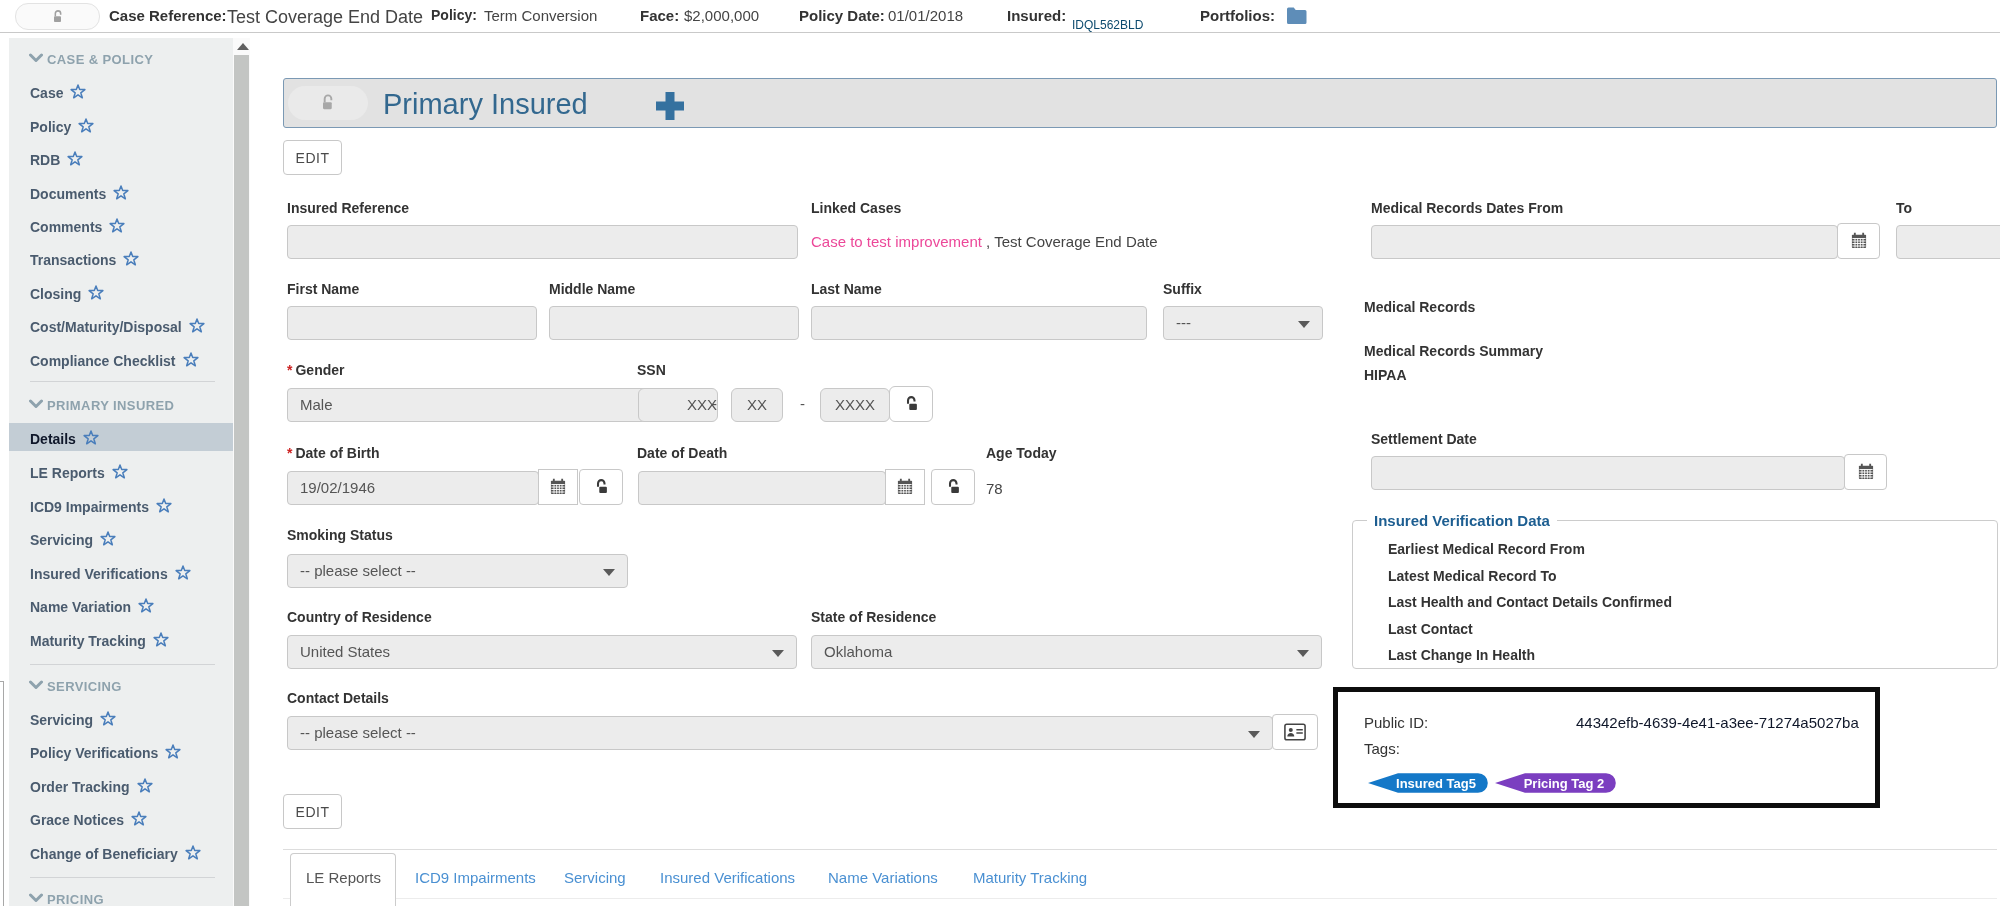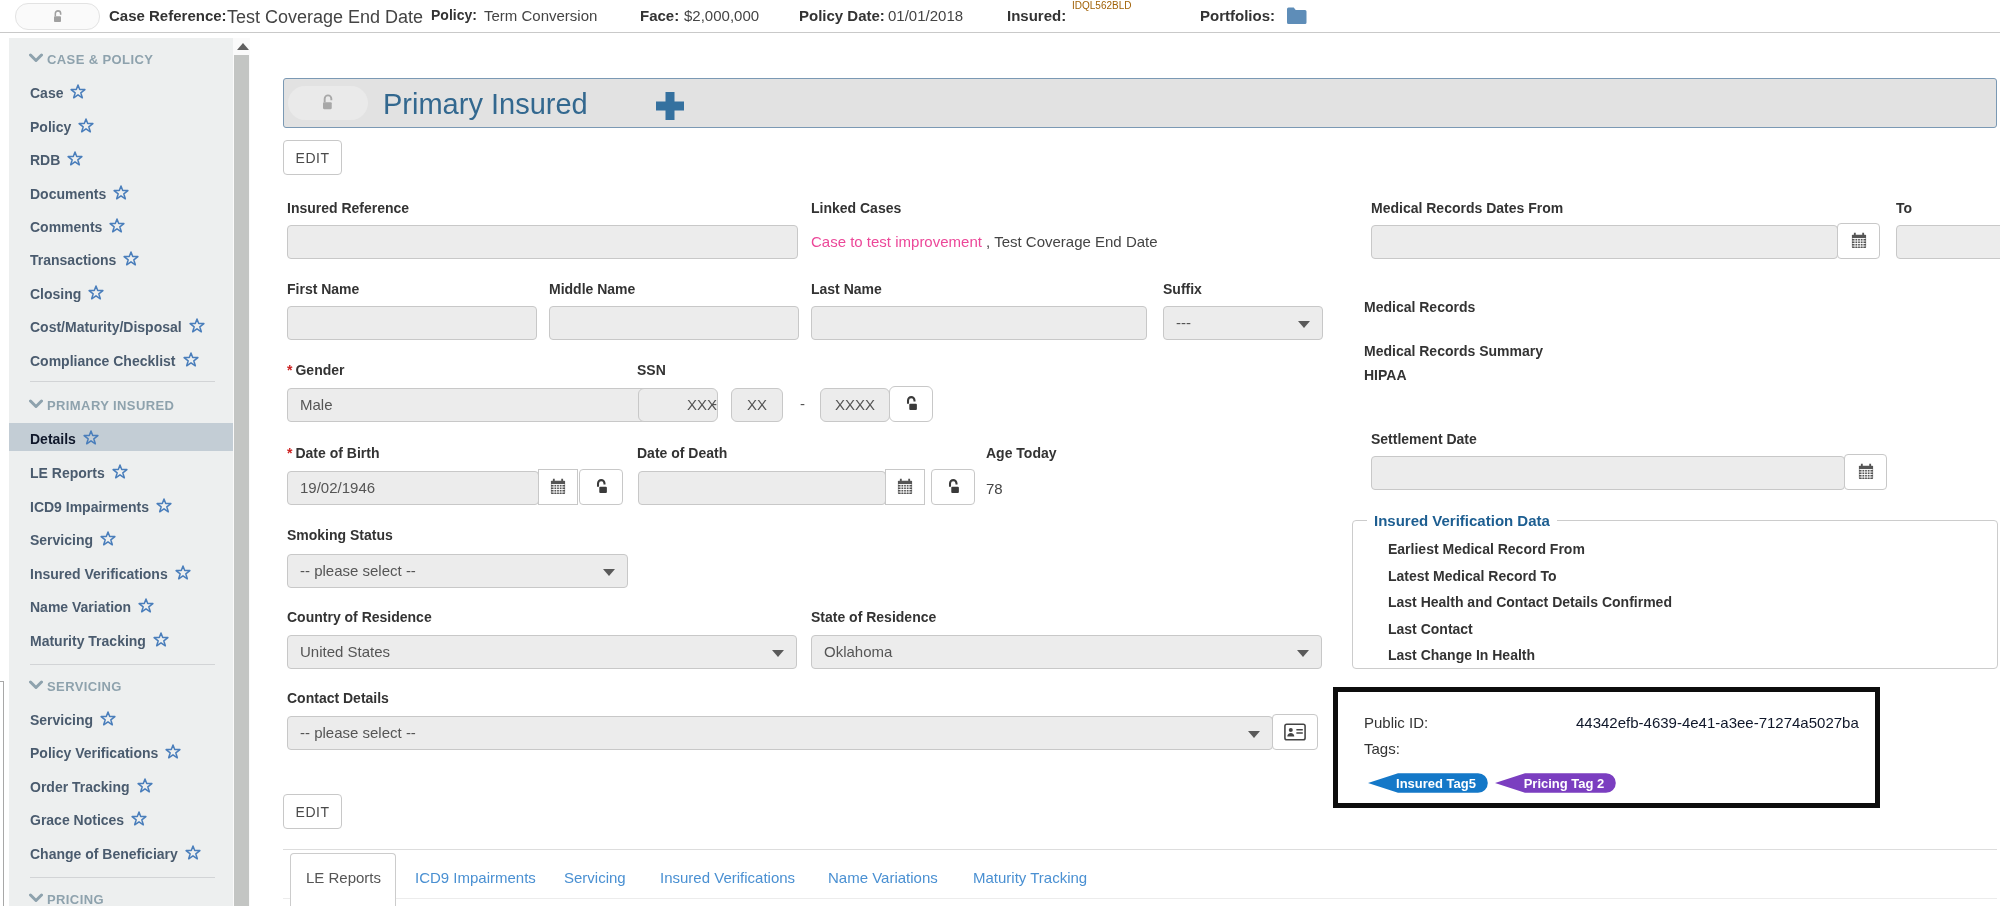--- a/index.html
+++ b/index.html
@@ -34,21 +34,21 @@
 </div>
 <div class="ab" style="top:7px;left:109px;font-size:15px;font-weight:bold">Case Reference:</div>
 <div class="ab" style="top:7px;left:227px;font-size:18px;color:#444">Test Coverage End Date</div>
 <div class="ab" style="top:7px;left:431px;font-size:14px;font-weight:bold">Policy:</div>
 <div class="ab" style="top:7px;left:484px;font-size:15px;color:#444">Term Conversion</div>
 <div class="ab" style="top:7px;left:640px;font-size:15px;font-weight:bold">Face:</div>
 <div class="ab" style="top:7px;left:684px;font-size:15px;color:#444">$2,000,000</div>
 <div class="ab" style="top:7px;left:799px;font-size:15px;font-weight:bold">Policy Date:</div>
 <div class="ab" style="top:7px;left:888px;font-size:15px;color:#444">01/01/2018</div>
 <div class="ab" style="top:7px;left:1007px;font-size:15px;font-weight:bold">Insured:</div>
-<div class="ab" style="top:0;left:1072px;font-size:10px;color:#a16207">IDQL562BLD</div>
+<div class="ab" style="top:18px;left:1072px;font-size:12px;color:#0c4a6e">IDQL562BLD</div>
 <div class="ab" style="top:7px;left:1200px;font-size:15px;font-weight:bold">Portfolios:</div>
 <svg class="ab" style="left:1286px;top:6px" width="22" height="19" viewBox="0 0 22 19">
     <path d="M1 3 a1.5 1.5 0 0 1 1.5 -1.5 h5.2 l2 2.4 h9.3 a1.5 1.5 0 0 1 1.5 1.5 v11 a1.5 1.5 0 0 1 -1.5 1.5 h-16.5 a1.5 1.5 0 0 1 -1.5 -1.5 z" fill="#5e8db8"></path>
   </svg>
 
 <div class="ab" style="left:9px;top:38px;width:224px;height:868px;background:#edefef"></div>
 
 <div class="ab" style="left:233px;top:38px;width:17px;height:868px;background:#fafafa"></div>
 <div class="ab" style="left:234px;top:55px;width:15px;height:851px;background:#c3c5c3"></div>
 <div class="ab" style="left:237px;top:43px;width:0;height:0;border-left:6px solid transparent;border-right:6px solid transparent;border-bottom:7px solid #606060"></div>

